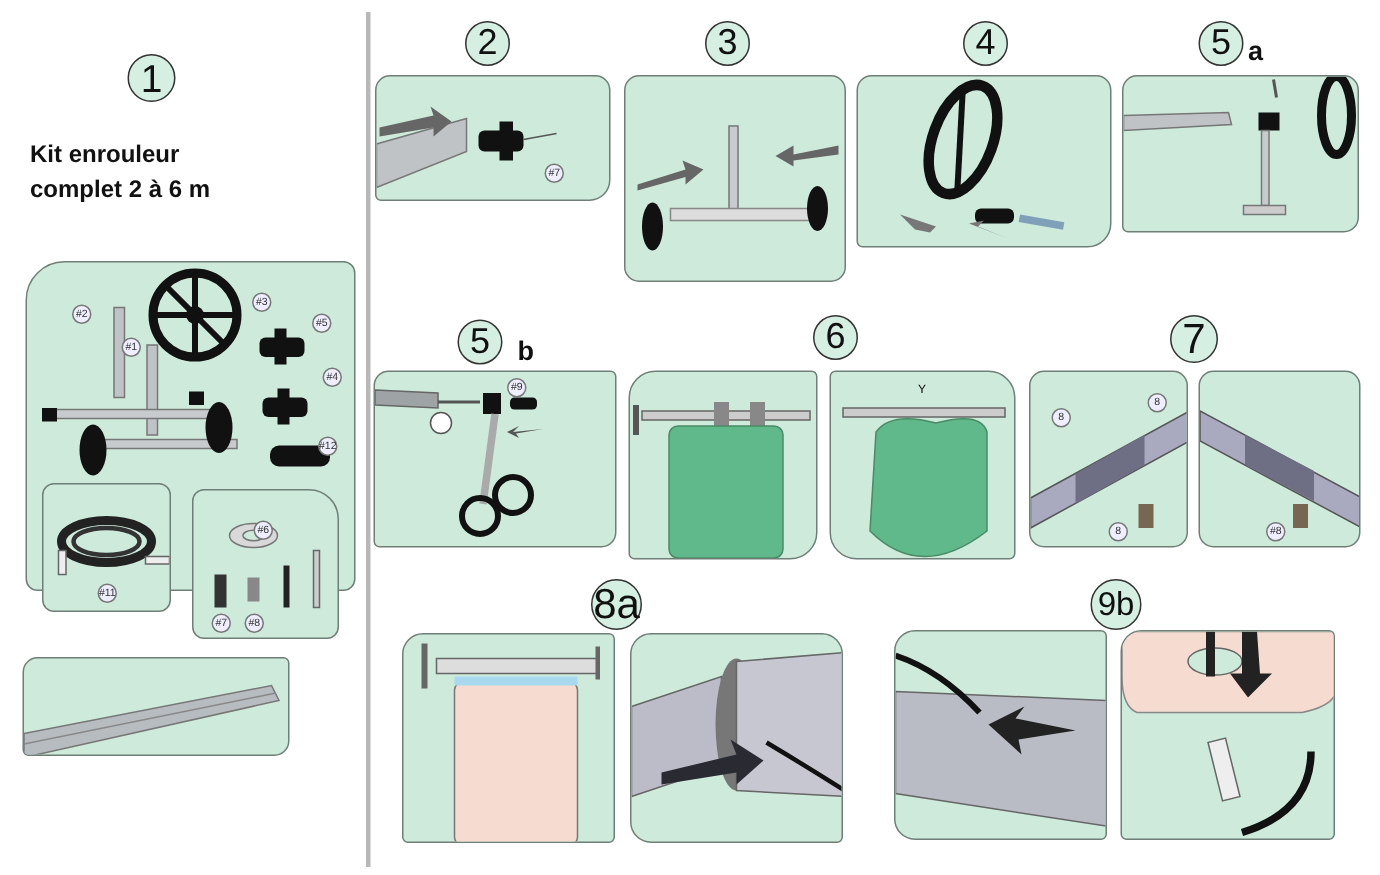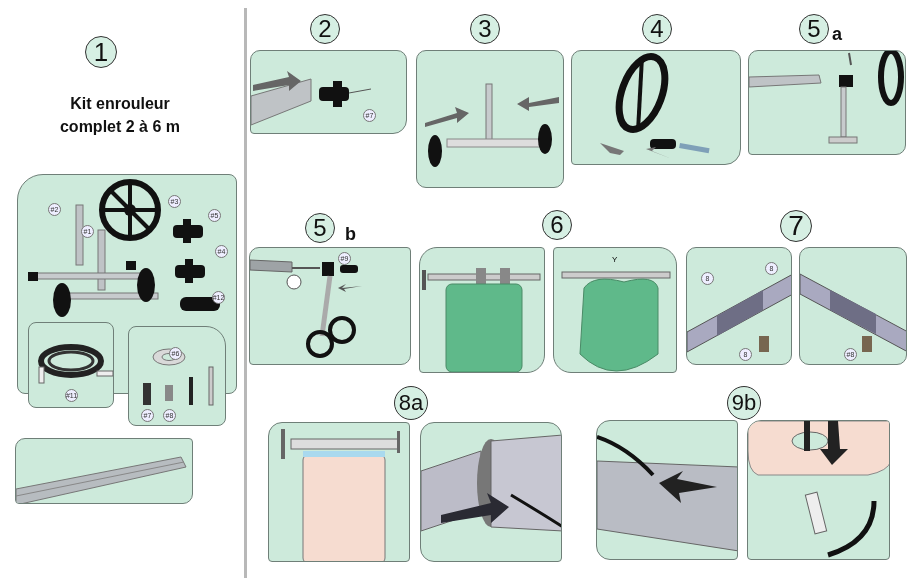--- a/index.html
+++ b/index.html
@@ -1,21 +1,21 @@
 <!DOCTYPE html>
 <html><head>
 <meta charset="utf-8">
 <style>
   html,body{margin:0;padding:0;background:#fff;}
   body{width:920px;height:583px;position:relative;overflow:hidden;font-family:"Liberation Sans",sans-serif;color:#111;}
   .panel{position:absolute;background:#cdeadb;border:1.5px solid #6f7f78;box-sizing:border-box;overflow:hidden;}
   .circ{position:absolute;width:30px;height:30px;border-radius:50%;border:1.5px solid #333;background:#d6efe3;box-sizing:border-box;display:flex;align-items:center;justify-content:center;font-size:24px;line-height:1;color:#111;}
   .suffix{position:absolute;font-weight:bold;font-size:18px;}
   .divider{position:absolute;left:244px;top:8px;width:3px;height:570px;background:#b8b8b8;}
-  .title{position:absolute;left:20px;top:92px;width:200px;text-align:center;font-weight:bold;font-size:16px;line-height:23px;}
+  .title{position:absolute;left:20px;top:92px;width:200px;text-align:left;font-weight:bold;font-size:16px;line-height:23px;}
   .lbl{position:absolute;font-size:7px;border:1px solid #777;border-radius:50%;width:13px;height:13px;box-sizing:border-box;display:flex;align-items:center;justify-content:center;background:#eef;color:#333;}
   svg{position:absolute;left:0;top:0;}
 </style>
 </head>
 <body>
 
 <div class="circ" style="left:85px;top:36px;width:32px;height:32px;font-size:26px;">
     <span>1</span>
   </div>
 <div class="title">
@@ -196,21 +196,21 @@
 </div>
 <div class="panel" style="left:799px;top:247px;width:108px;height:118px;border-radius:10px;">
   <svg width="108" height="118">
     <polygon points="0,26 108,84 108,104 0,46" fill="#a9a9c0" stroke="#555"></polygon>
     <polygon points="30,42 76,66 76,86 30,62" fill="#6e6e85"></polygon>
     <rect x="62" y="88" width="10" height="16" fill="#776650"></rect>
   </svg>
   <div class="lbl" style="left:44px;top:100px;">#8</div>
 </div>
 
-<div class="circ" style="left:394px;top:386px;width:34px;height:34px;font-size:22px;">
+<div class="circ" style="left:394px;top:386px;width:34px;height:34px;font-size:28px;">
     <span>8a</span>
   </div>
 <div class="panel" style="left:268px;top:422px;width:142px;height:140px;border-radius:14px 4px 4px 4px;">
   <svg width="142" height="140">
     <rect x="22" y="16" width="108" height="10" fill="#ddd" stroke="#666"></rect>
     <rect x="34" y="32" width="82" height="108" rx="5" fill="#f6dcd0" stroke="#777"></rect>
     <rect x="34" y="28" width="82" height="6" fill="#a9d9ee"></rect>
     <rect x="12" y="6" width="4" height="30" fill="#666"></rect>
     <rect x="128" y="8" width="3" height="22" fill="#666"></rect>
   </svg>

